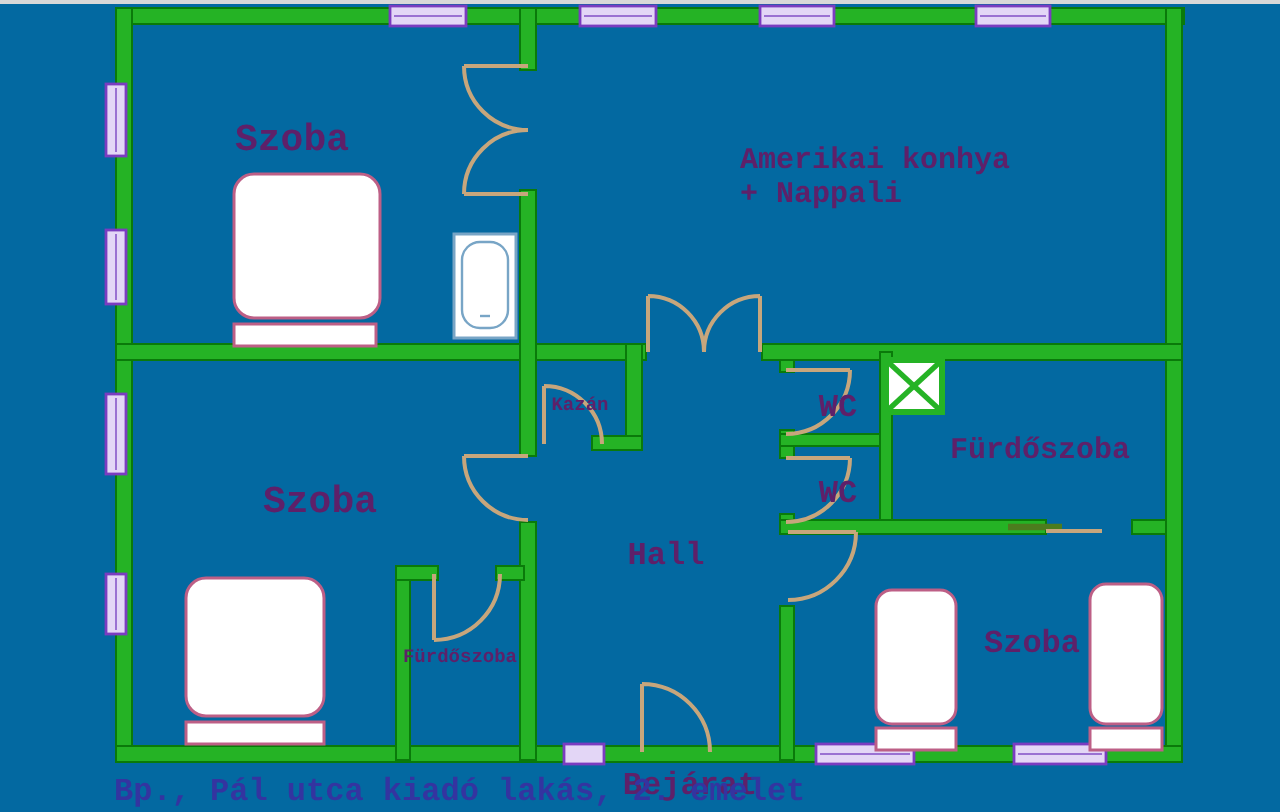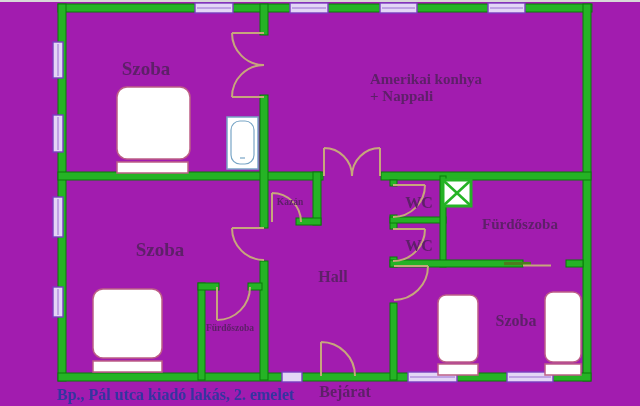--- a/index.html
+++ b/index.html
@@ -1,17 +1,17 @@
 <!DOCTYPE html>
 <html><head>
 <meta charset="utf-8">
 <style>
   html,body{margin:0;padding:0;background:#ffffff;}
-  .stage{position:relative;width:640px;height:406px;background:#a21caf;overflow:hidden;
-         font-family:Liberation Serif, serif;}
+  .stage{position:relative;width:640px;height:406px;background:#0369a1;overflow:hidden;
+         font-family:Liberation Mono, monospace;}
   svg{display:block;}
   .wall{fill:#25b325;stroke:#0a7a0a;stroke-width:1;}
   .win{fill:#e3d6f6;stroke:#7a3cc0;stroke-width:1.4;}
   .winline{stroke:#9a70d2;stroke-width:1;fill:none;}
   .door{stroke:#c7a67c;stroke-width:2;fill:none;}
   .slide-dark{stroke:#4c7c1e;stroke-width:3.2;fill:none;}
   .bed{fill:#ffffff;stroke:#bd5f86;stroke-width:1.5;}
   .tub{fill:#ffffff;stroke:#78a5c6;stroke-width:1.5;}
   .tubthin{fill:none;stroke:#78a5c6;stroke-width:1.2;}
   .shaftbox{fill:#ffffff;stroke:#25b325;stroke-width:3;}

